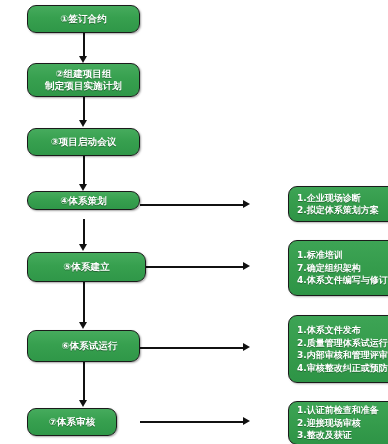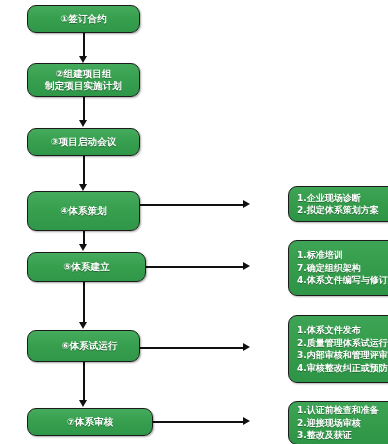--- a/index.html
+++ b/index.html
@@ -136,33 +136,33 @@
 
   <div class="node" style="left:27px; top:63px; width:113px; height:34px;">
     <span class="line">②组建项目组</span>
     <span class="line">制定项目实施计划</span>
   </div>
 
   <div class="node" style="left:27px; top:128px; width:113px; height:28px;">
     <span class="line">③项目启动会议</span>
   </div>
 
-  <div class="node" style="left:27px; top:191px; width:113px; height:40px;">
+  <div class="node" style="left:27px; top:191px; width:113px; height:19px;">
     <span class="line">④体系策划</span>
   </div>
 
   <div class="node" style="left:27px; top:252px; width:119px; height:30px;">
     <span class="line">⑤体系建立</span>
   </div>
 
   <div class="node" style="left:27px; top:330px; width:113px; height:32px;padding-left:12px;">
     <span class="line">⑥体系试运行</span>
   </div>
 
-  <div class="node" style="left:27px; top:408px; width:126px; height:28px;">
+  <div class="node" style="left:27px; top:408px; width:90px; height:28px;">
     <span class="line">⑦体系审核</span>
   </div>
 
   <div class="detail" style="left:250px; top:186px; width:130px; height:36px;">
     <span class="item">1.企业现场诊断</span>
     <span class="item">2.拟定体系策划方案</span>
   </div>
 
   <div class="detail" style="left:250px; top:240px; width:130px; height:56px;">
     <span class="item">1.标准培训</span>

